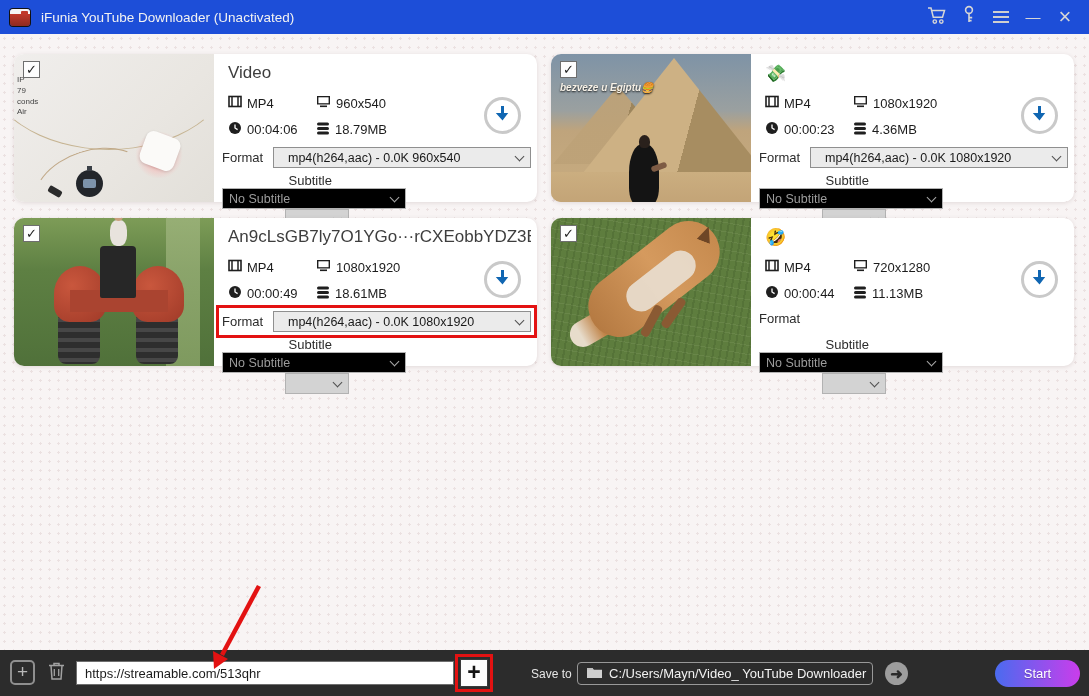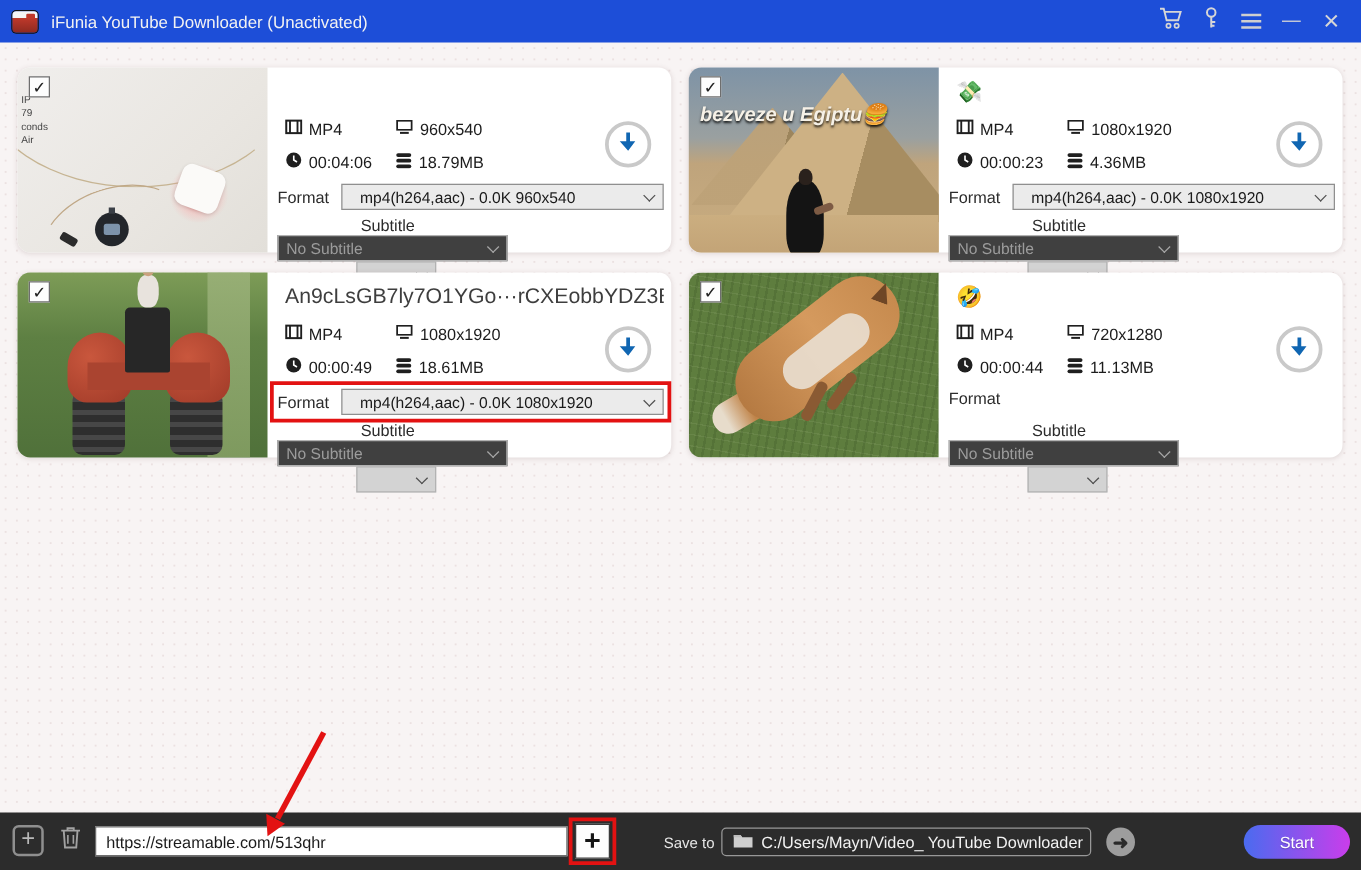--- a/index.html
+++ b/index.html
@@ -22,21 +22,21 @@
   
   .card { position:absolute; width:523px; height:148px; background:#ffffff; border-radius:10px; box-shadow:0 1px 4px rgba(100,70,70,.15); }
   .card.c0 { left:14px;  top:54px; }
   .card.c1 { left:551px; top:54px; }
   .card.c2 { left:14px;  top:218px; }
   .card.c3 { left:551px; top:218px; }
 
   .thumb { position:absolute; left:0; top:0; width:200px; height:148px; border-radius:10px 0 0 10px; overflow:hidden; cursor:pointer; }
   .checkbox { position:absolute; left:9px; top:7px; width:17px; height:17px; background:#fdfdfd; border:1px solid #6e6e6e; display:flex; align-items:center; justify-content:center; font-size:13px; color:#222; z-index:3; cursor:pointer; }
   .ov-frag { position:absolute; left:3px; top:3px; font-size:8px; line-height:1.35; color:#444; white-space:pre-line; z-index:2;margin-top:18px; }
-  .ov-caption { position:absolute; left:9px; top:28px; font-size:16px; font-style:italic; font-weight:bold; color:#f6f1e7; text-shadow:0 1px 2px rgba(0,0,0,.85); z-index:2; white-space:nowrap;text-align:right; }
+  .ov-caption { position:absolute; left:9px; top:28px; font-size:10px; font-style:italic; font-weight:bold; color:#f6f1e7; text-shadow:0 1px 2px rgba(0,0,0,.85); z-index:2; white-space:nowrap;text-align:right; }
 
   
   .thumb-a { background:linear-gradient(135deg,#f0eeec 0%,#e9e6e1 60%,#e2dfd9 100%); }
   .thumb-a .wire { position:absolute; left:-30px; top:-74px; width:250px; height:170px; border:1.5px solid transparent; border-bottom-color:#c6b492; border-radius:50%; }
   .thumb-a .wire2 { position:absolute; left:18px; top:96px; width:120px; height:80px; border:1.5px solid transparent; border-top-color:#c0a887; border-radius:50%; transform:rotate(-18deg); }
   .thumb-a .glow { position:absolute; left:120px; top:78px; width:50px; height:46px; background:radial-gradient(circle, rgba(255,90,90,.75) 0 18%, rgba(255,160,160,.35) 45%, transparent 70%); }
   .thumb-a .hex { position:absolute; left:128px; top:80px; width:36px; height:34px; background:#fbfaf8; border-radius:8px; transform:rotate(20deg); box-shadow:0 1px 3px rgba(0,0,0,.15); }
   .thumb-a .watch { position:absolute; left:62px; top:116px; width:27px; height:27px; border-radius:50%; background:#23262b; display:flex; align-items:center; justify-content:center; }
   .thumb-a .watch::before { content:""; width:13px; height:9px; background:#7d93ab; border-radius:2px; }
   .thumb-a .watch::after { content:""; position:absolute; top:-4px; left:11px; width:5px; height:5px; background:#3a3f46; }
@@ -80,21 +80,21 @@
   .meta-item { display:flex; align-items:center; gap:5px; white-space:nowrap; }
   .dl-btn { position:absolute; right:16px; top:43px; width:37px; height:37px; border-radius:50%; border:3px solid #c9c9c9; background:#fff; display:flex; align-items:center; justify-content:center; cursor:pointer; }
 
   .row { position:absolute; left:8px; display:flex; align-items:center; }
   .format-row { top:93px;align-items:center; }
   .subtitle-row { top:119px;flex-direction:column; }
   .lbl { width:51px; font-size:13px; color:#2b2b2b; flex:none; }
   .select { height:21px; display:flex; align-items:center; background:#ebebeb; border:1px solid #8f8f8f; font-size:12.5px; color:#191919; padding:0 18px 0 6px; position:relative; white-space:nowrap; overflow:hidden; cursor:pointer; }
   .chev { position:absolute; right:7px; top:5px; width:7px; height:7px; border-right:1.7px solid #4f4f4f; border-bottom:1.7px solid #4f4f4f; transform:rotate(45deg); }
   .select.format { width:258px;padding-left:14px; }
-  .select.sub { width:184px; background:#404040; border-color:#b2b2b2; color:#9c9c9c; }
+  .select.sub { width:184px; background:#000000; border-color:#b2b2b2; color:#9c9c9c; }
   .select.sub .chev { border-color:#a8a8a8; }
   .select.mini { width:64px; margin-left:6px; background:#d3d3d3; border-color:#b2b2b2; }
   .format-row.highlighted { outline:3px solid #e31212; outline-offset:3px; }
 
   
   .bottombar { position:absolute; left:0; bottom:0; width:100%; height:46px; background:#2c2c2c; z-index:5; }
   .add-outline { position:absolute; left:10px; top:10px; width:25px; height:25px; border:2px solid #8f8f8f; border-radius:5px; color:#b8b8b8; font-size:19px; line-height:20px; text-align:center; cursor:pointer; }
   .trash-btn { position:absolute; left:44px; top:10px; width:25px; height:25px; display:flex; align-items:center; justify-content:center; cursor:pointer; }
   .url-input { position:absolute; left:76px; top:11px; width:378px; height:24px; border:1px solid #6e6e6e; background:#fff; font-family:"Liberation Sans", sans-serif; font-size:13px; color:#1b1b1b; padding:0 8px; }
   .add-btn { position:absolute; left:460px; top:9px; width:28px; height:28px; background:#fdfdfd; border:1px solid #3a3a3a; color:#141414; font-size:23px; font-weight:bold; line-height:25px; text-align:center; outline:3px solid #e31212; outline-offset:2px; cursor:pointer; }
@@ -163,20 +163,21 @@
         <div class="resistor"></div>
       <div class="ov-frag">IP
 79
 conds
 Air</div>
       <div class="checkbox">
           <span>✓</span>
         </div>
     </div>
     <div class="info">
+      <div class="card-title">Video</div>
       <div class="meta">
         <div class="meta-item">
             <span><svg width="14" height="13" viewBox="0 0 14 13">
                 <rect x="1" y="1.5" width="12" height="10" fill="none" stroke="#1f1f1f" stroke-width="1.6"></rect>
                 <path d="M4 1.5v10M10 1.5v10" stroke="#1f1f1f" stroke-width="1.5"></path>
               </svg></span>
             <span>MP4</span>
           </div>
         <div class="meta-item">
             <span><svg width="15" height="13" viewBox="0 0 15 13">

